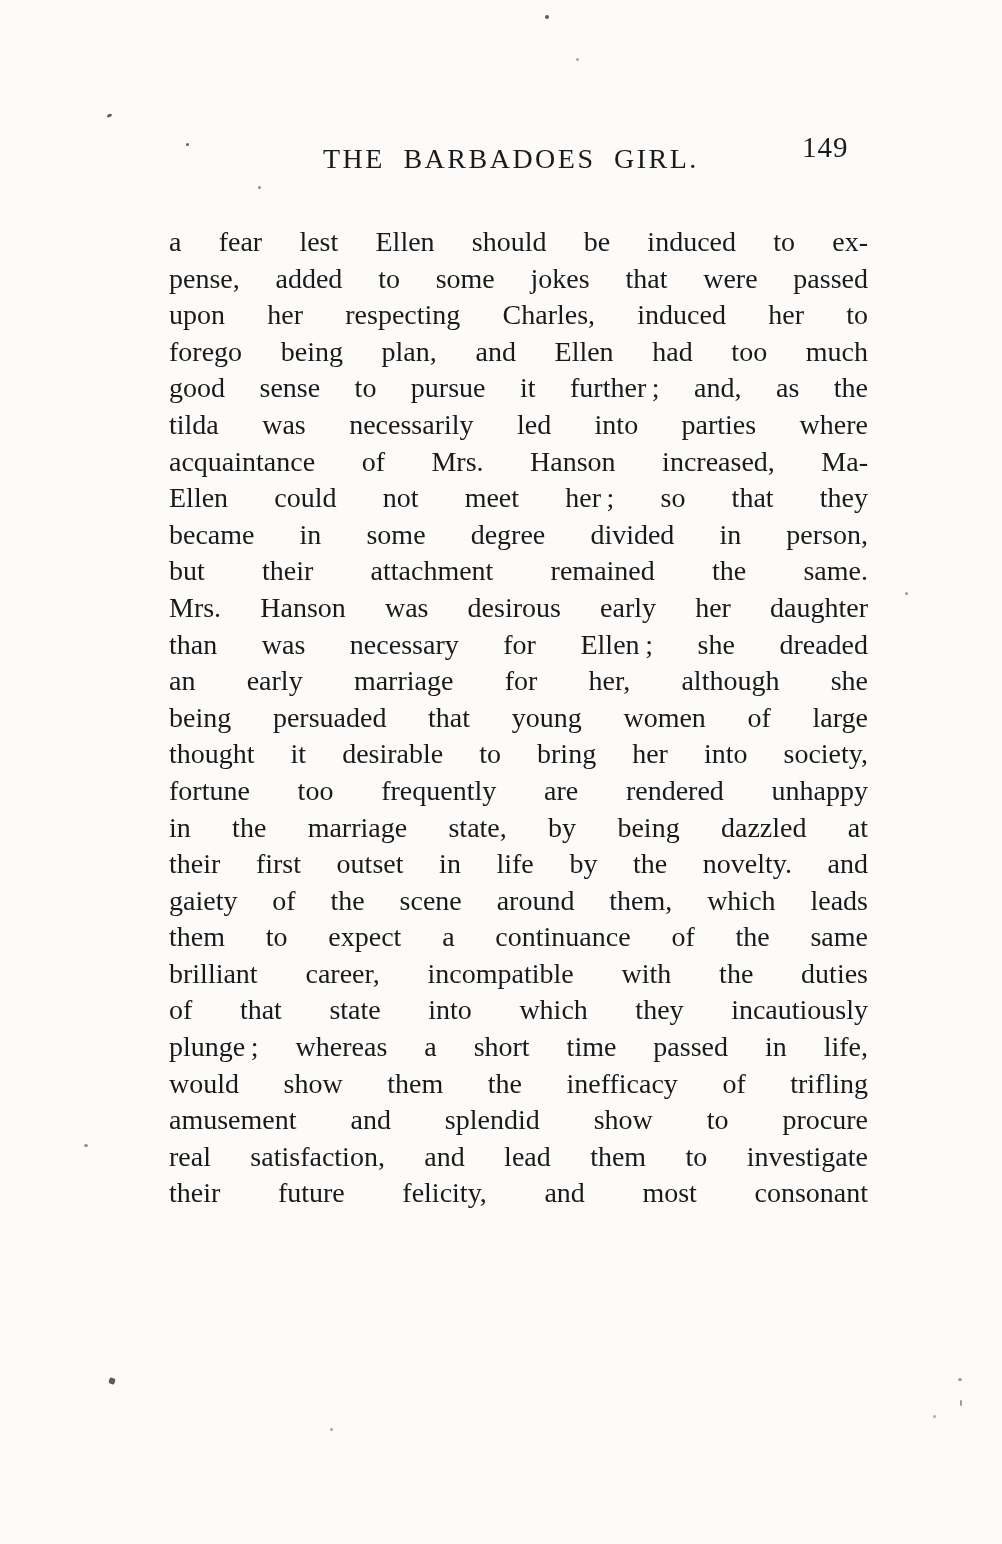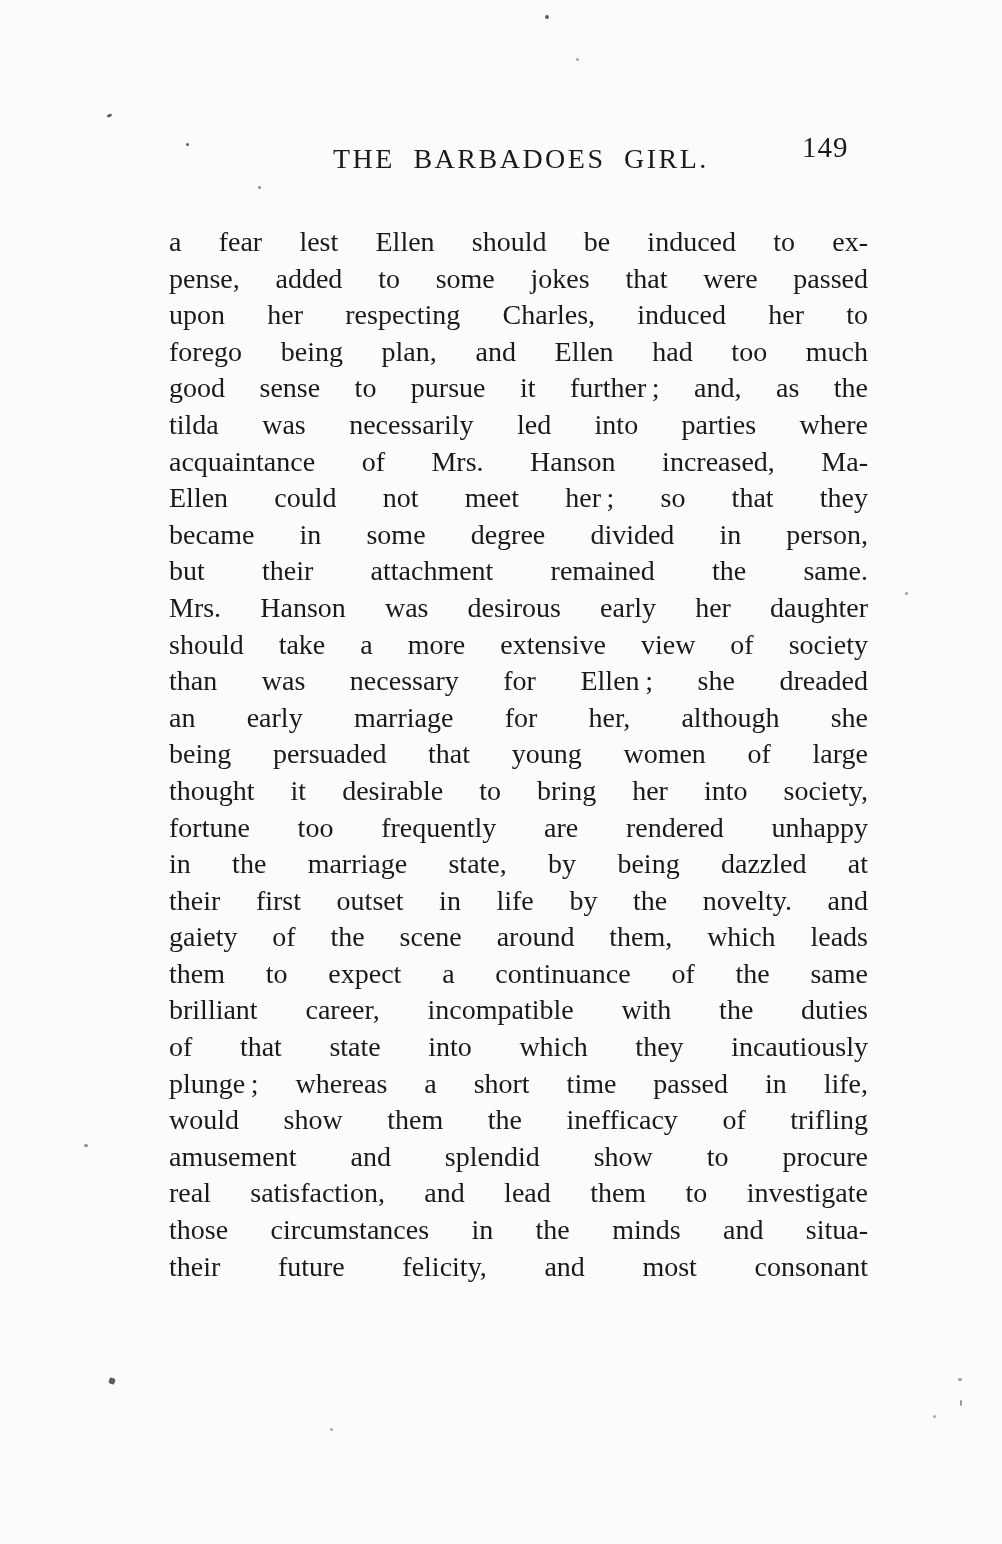--- a/index.html
+++ b/index.html
@@ -14,21 +14,21 @@
   }
   .page {
     position: relative;
     width: 1002px;
     height: 1544px;
     font-family: "Liberation Serif", serif;
     color: var(--ink, #1a1a1a);
   }
   .running-title {
     position: absolute;
-    left: 333px;
+    left: 323px;
     top: 143px;
     font-size: 28px;
     letter-spacing: 2.5px;
     word-spacing: 9px;
     white-space: nowrap;
   }
   .page-number {
     position: absolute;
     left: 802px;
     top: 131px;
@@ -72,37 +72,35 @@
       <div class="line">pense, added to some jokes that were passed</div>
       <div class="line">upon her respecting Charles, induced her to</div>
       <div class="line">forego being plan, and Ellen had too much</div>
       <div class="line">good sense to pursue it further ; and, as the</div>
       <div class="line">tilda was necessarily led into parties where</div>
       <div class="line">acquaintance of Mrs. Hanson increased, Ma-</div>
       <div class="line">Ellen could not meet her ; so that they</div>
       <div class="line">became in some degree divided in person,</div>
       <div class="line">but their attachment remained the same.</div>
       <div class="line">Mrs. Hanson was desirous early her daughter</div>
-      <div class="line">should take a more extensive view of society</div>
       <div class="line">than was necessary for Ellen ; she dreaded</div>
       <div class="line">an early marriage for her, although she</div>
       <div class="line">being persuaded that young women of large</div>
       <div class="line">thought it desirable to bring her into society,</div>
       <div class="line">fortune too frequently are rendered unhappy</div>
       <div class="line">in the marriage state, by being dazzled at</div>
       <div class="line">their first outset in life by the novelty. and</div>
       <div class="line">gaiety of the scene around them, which leads</div>
       <div class="line">them to expect a continuance of the same</div>
       <div class="line">brilliant career, incompatible with the duties</div>
       <div class="line">of that state into which they incautiously</div>
       <div class="line">plunge ; whereas a short time passed in life,</div>
       <div class="line">would show them the inefficacy of trifling</div>
       <div class="line">amusement and splendid show to procure</div>
       <div class="line">real satisfaction, and lead them to investigate</div>
-      <div class="line">those circumstances in the minds and situa-</div>
       <div class="line">their future felicity, and most consonant</div>
     </div>
 
   <div class="speck" style="left:545px; top:15px;  width:4px; height:4px;"></div>
   <div class="speck" style="left:576px; top:58px;  width:3px; height:3px; opacity:.55;"></div>
   <div class="speck" style="left:107px; top:114px; width:5px; height:3px; border-radius:40% 60% 50% 50%; transform:rotate(-25deg);"></div>
   <div class="speck" style="left:186px; top:143px; width:3px; height:3px;"></div>
   <div class="speck" style="left:258px; top:186px; width:3px; height:3px; opacity:.7;"></div>
   <div class="speck" style="left:905px; top:592px; width:3px; height:3px; opacity:.6;"></div>
   <div class="speck" style="left:84px;  top:1144px; width:4px; height:3px; opacity:.7;"></div>

